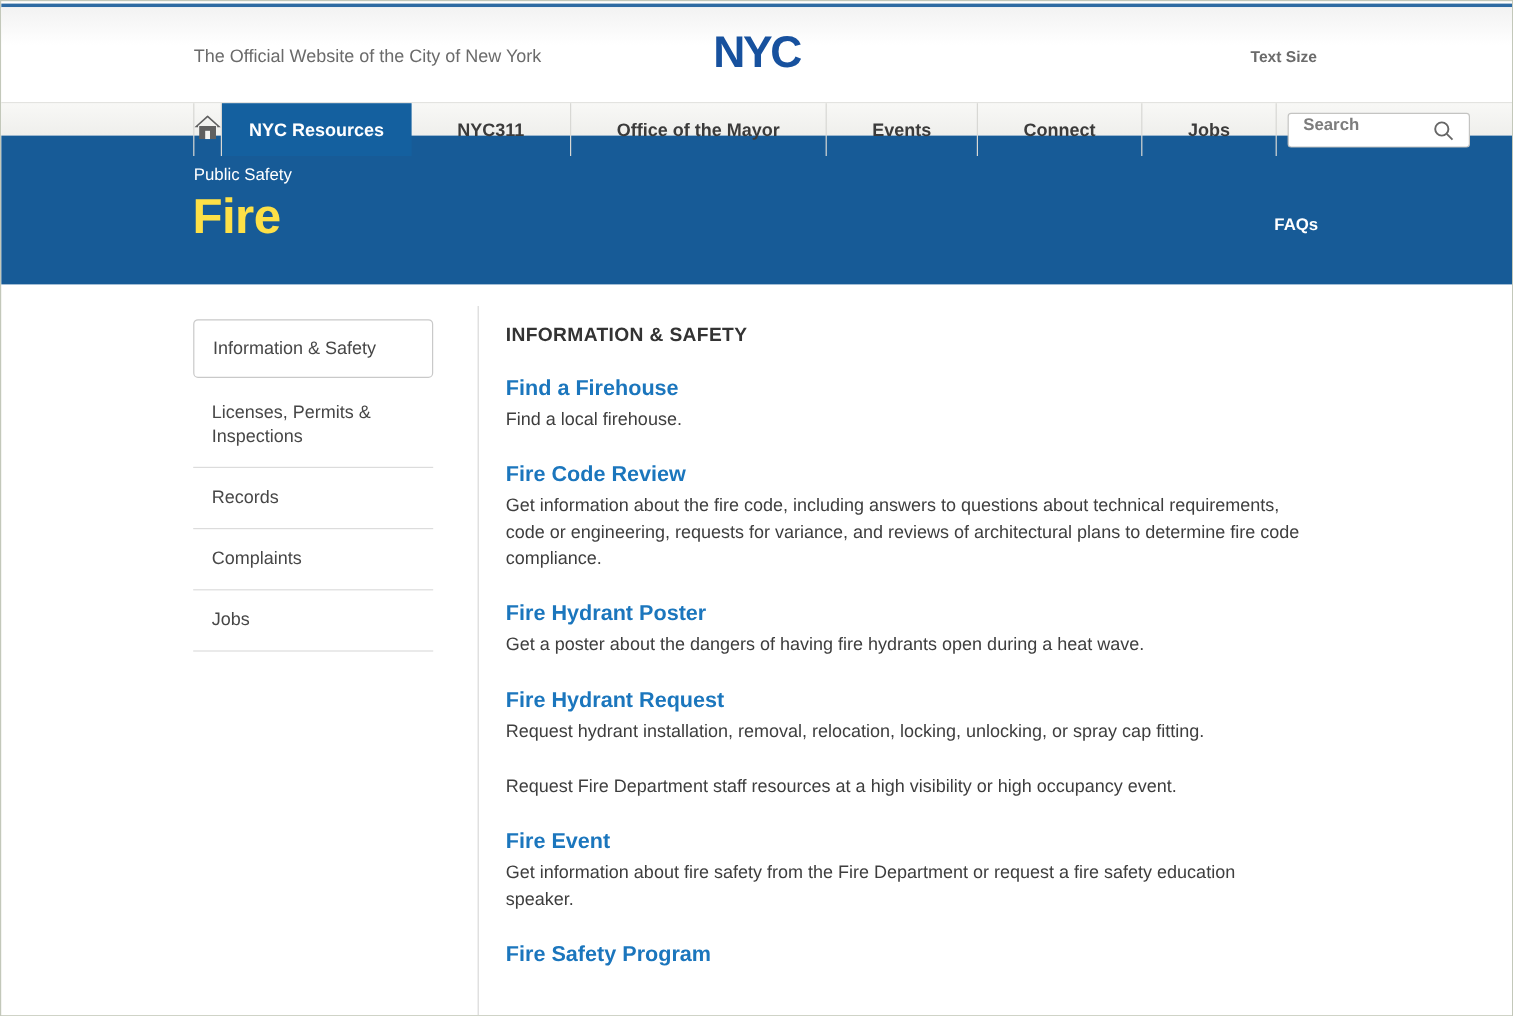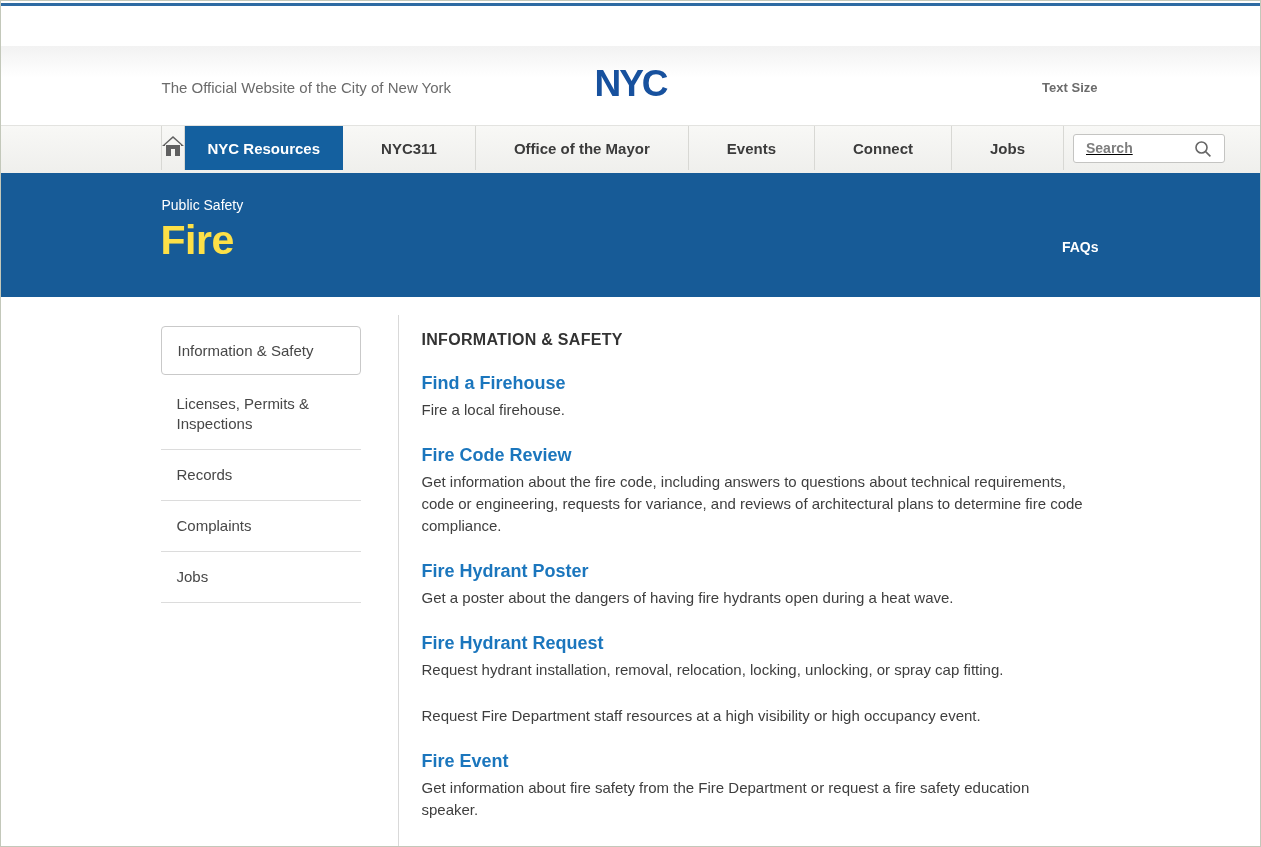--- a/index.html
+++ b/index.html
@@ -17,21 +17,20 @@
     position:relative;
   }
   .top-line { height:3px; background:#2e6ba3; margin-top:2px; }
   .container { width:940px; margin:0 auto; position:relative; }
 
   
   .site-header {
     height:79px;
     background:linear-gradient(#f2f2f2, #ffffff 40%);
     position:relative;
-    margin-top:40px;
   }
   .tagline {
     position:absolute; left:1px; top:33px;
     font-size:15px; color:#6b6b6b;
   }
   .logo {
     position:absolute; left:50%; top:17px;
     transform:translateX(-50%);
     font-size:37px; font-weight:bold; letter-spacing:-2px;
     color:#17519e;
@@ -39,21 +38,21 @@
     cursor:pointer;
   }
   .text-size {
     position:absolute; right:3px; top:34px;
     font-size:13px; font-weight:bold; color:#6b6b6b;
     cursor:pointer;
   }
 
   
   .main-nav {
-    height:48px;
+    height:28px;
     background:linear-gradient(#f8f8f6, #efefec);
     border-top:1px solid #e3e3e0;
   }
   .nav-row { display:flex; height:44px; align-items:stretch; }
   .home-cell {
     width:60px; display:flex; align-items:center; justify-content:center;
     border-left:1px solid #d8d8d4; border-right:1px solid #d8d8d4;
     cursor:pointer;
   }
   .nav-tab {
@@ -67,21 +66,21 @@
     background:#14609f; color:#ffffff;
     border-right:none; padding:0 23px;
   }
   .search-wrap {
     display:flex; align-items:center; margin-left:9px;
   }
   .search-box {
     width:152px; height:29px;
     border:1px solid #c4c4c2; border-radius:3px;
     background:#fff;
-    position:relative; display:flex; align-items:center;text-decoration:underline;
+    position:relative; display:flex; align-items:flex-start;
   }
   .search-box input {
     border:none; outline:none; background:transparent;
     width:110px; margin-left:12px;
     font-family:"Liberation Sans", sans-serif;
     font-size:14px; font-weight:bold; color:#444;
   }
   .search-box input::placeholder { color:#7d7d7d; font-weight:bold; }
   .search-icon {
     position:absolute; right:12px; top:5px; cursor:pointer;
@@ -208,21 +207,21 @@
         <div class="side-item">Records</div>
         <div class="side-item">Complaints</div>
         <div class="side-item">Jobs</div>
       </aside>
 
       <main class="main-col">
         <h2 class="main-heading">INFORMATION &amp; SAFETY</h2>
 
         <div class="entry">
           <a class="entry-title">Find a Firehouse</a>
-          <div class="entry-desc">Fire a local firehouse.</div>
+          <div class="entry-desc">Find a local firehouse.</div>
         </div>
 
         <div class="entry">
           <a class="entry-title">Fire Code Review</a>
           <div class="entry-desc">Get information about the fire code, including answers to questions about technical requirements, code or engineering, requests for variance, and reviews of architectural plans to determine fire code compliance.</div>
         </div>
 
         <div class="entry">
           <a class="entry-title">Fire Hydrant Poster</a>
           <div class="entry-desc">Get a poster about the dangers of having fire hydrants open during a heat wave.</div>

